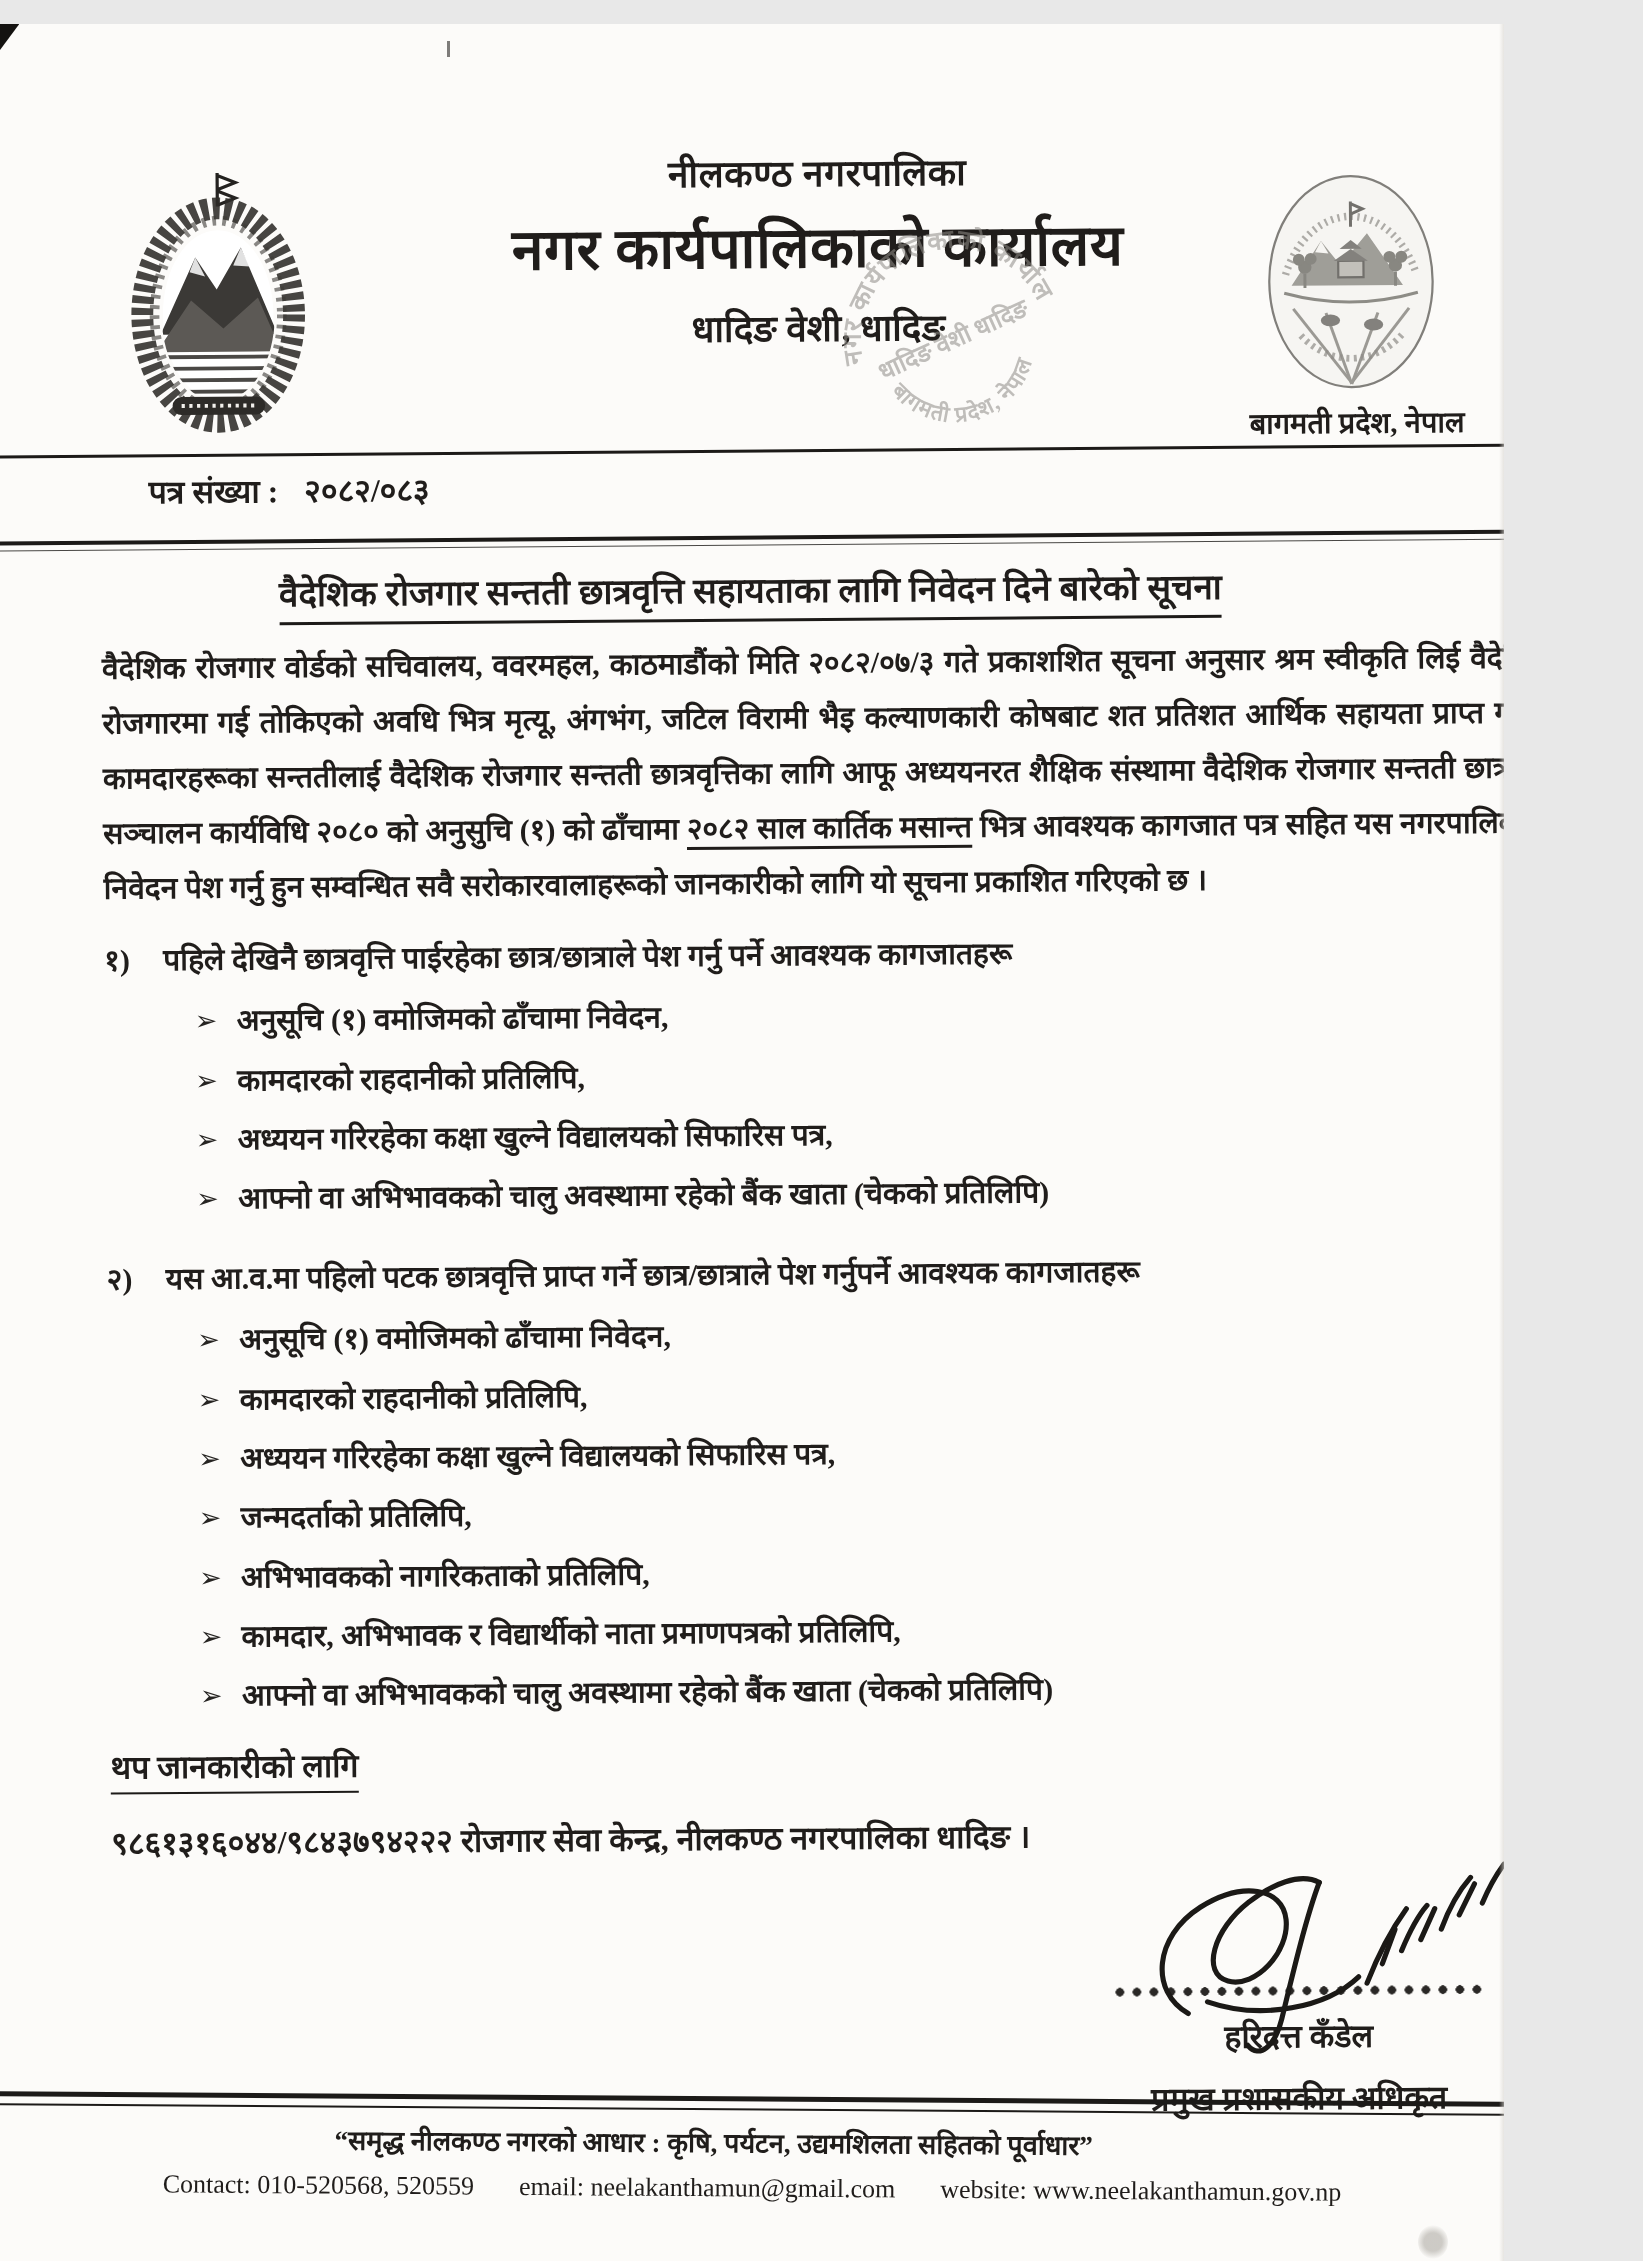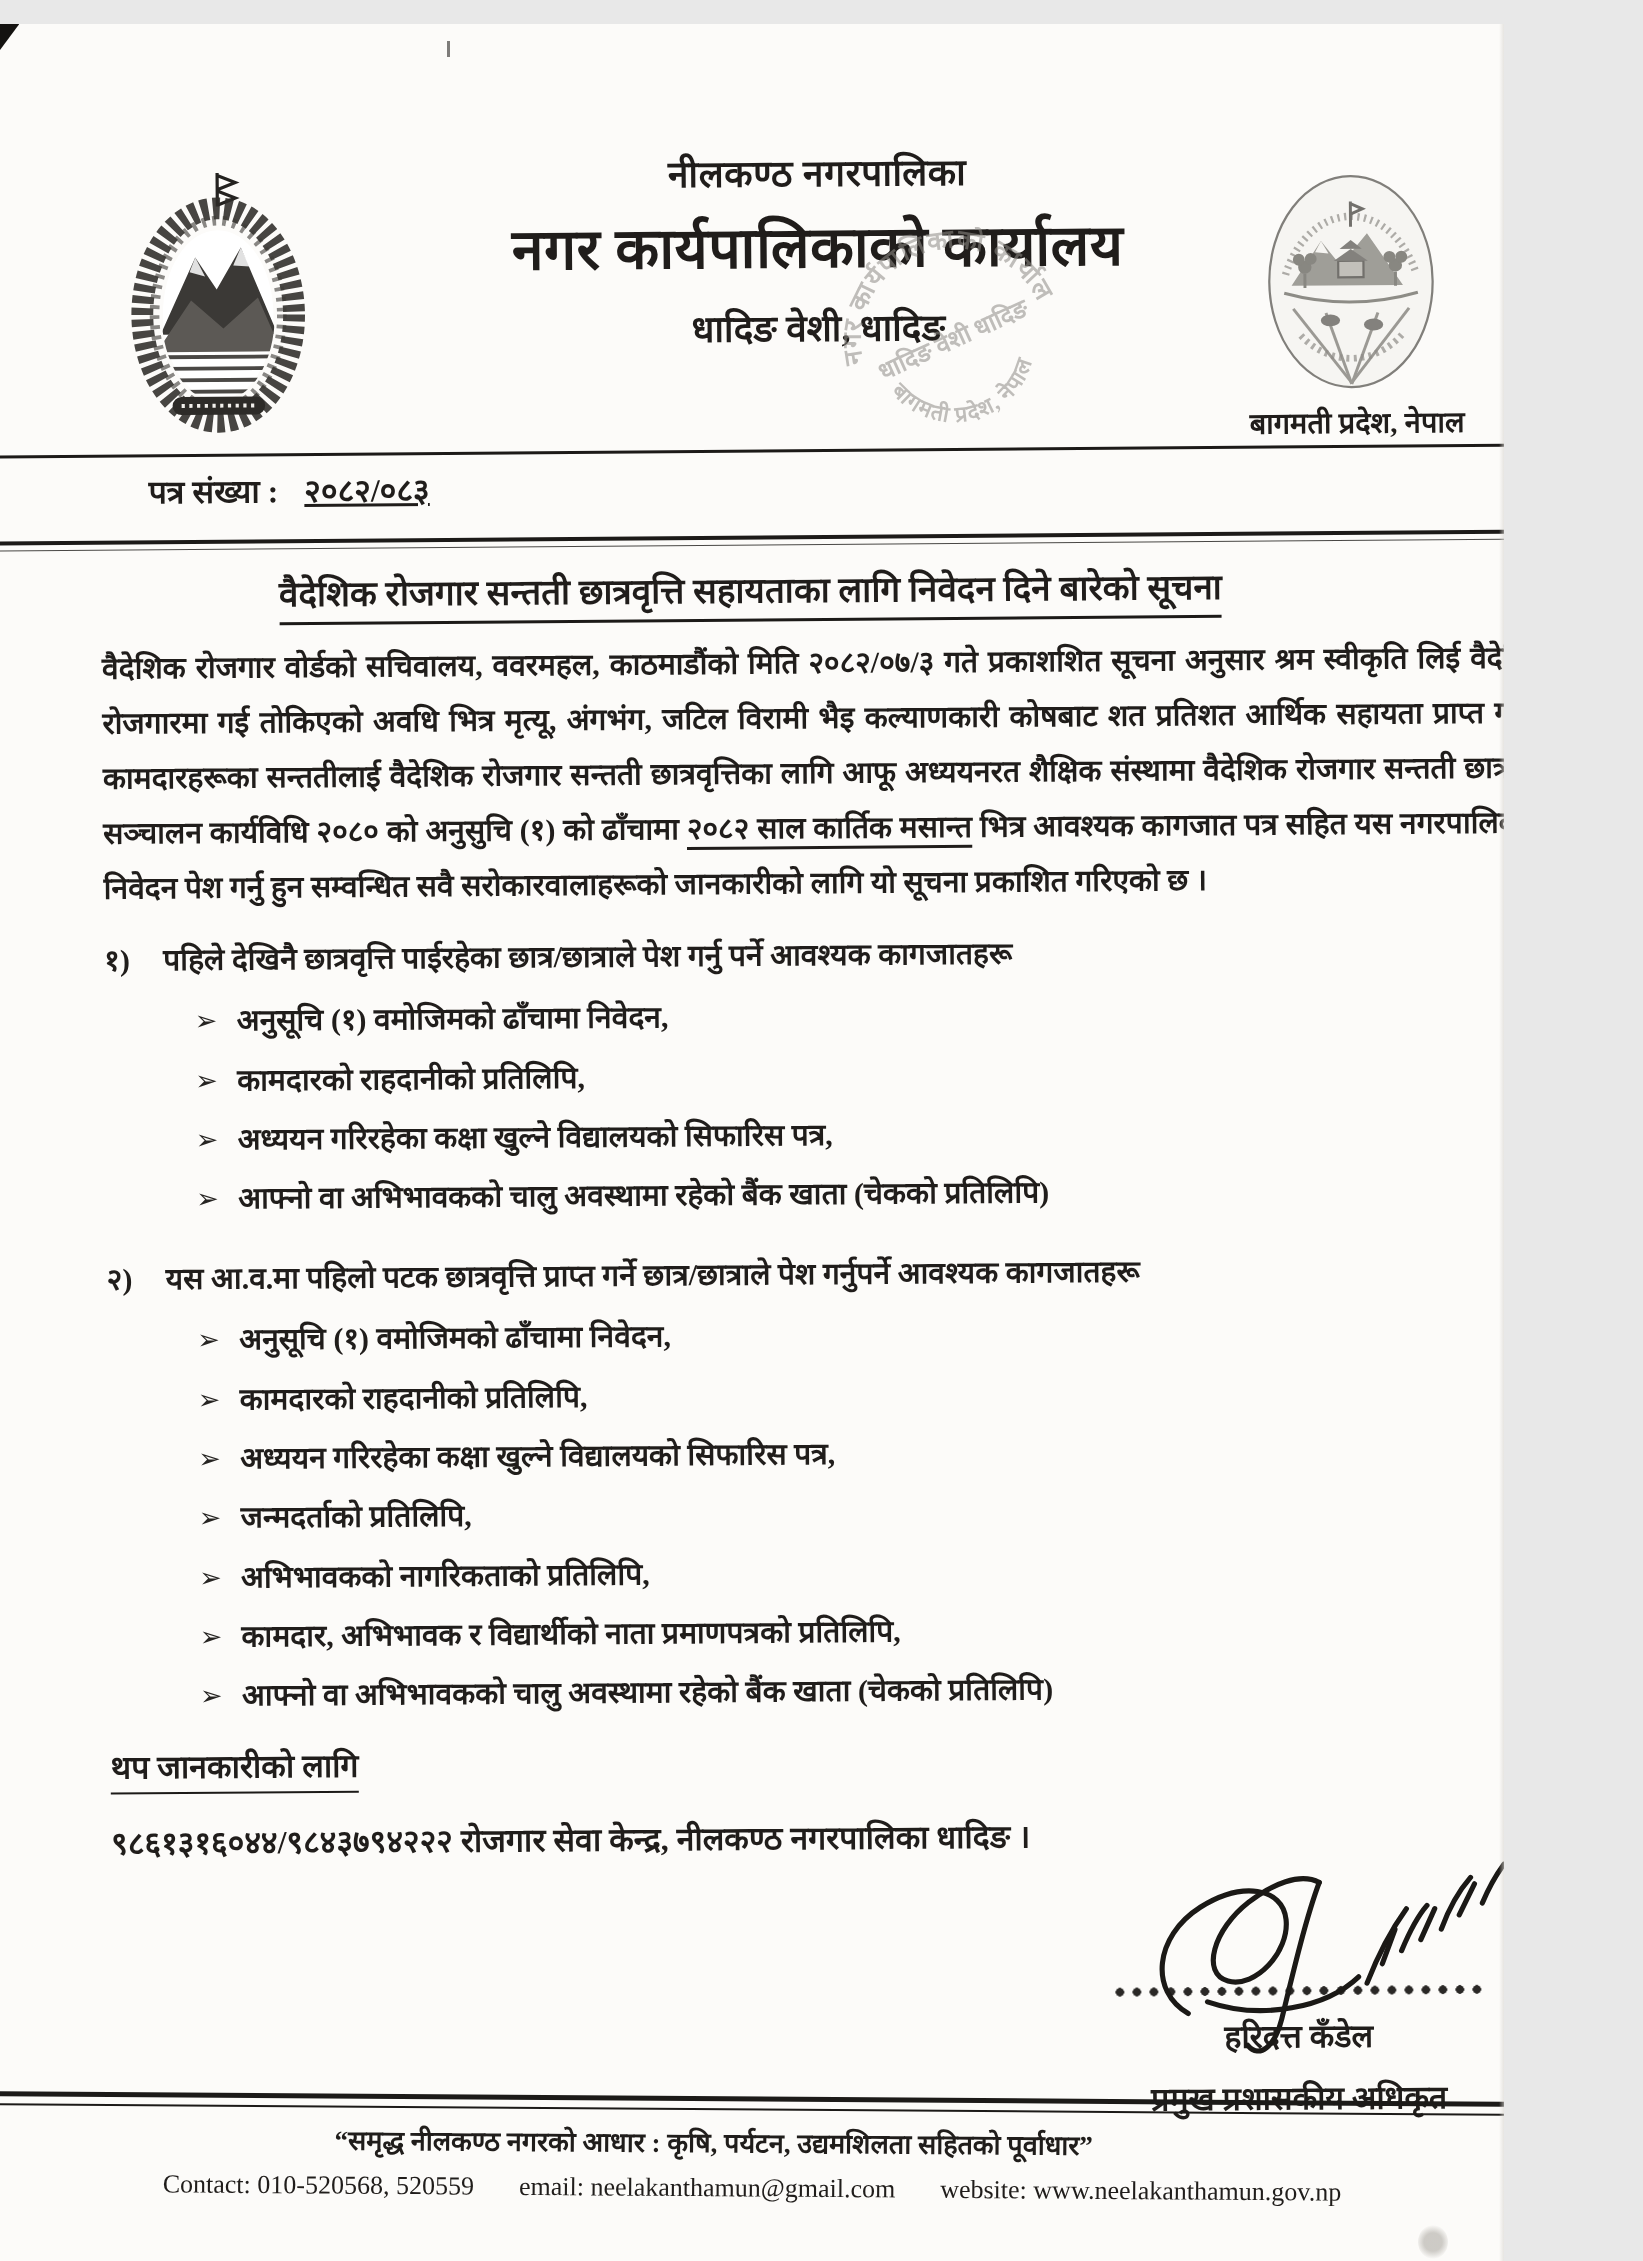--- a/index.html
+++ b/index.html
@@ -21,21 +21,21 @@
   .stamp{position:absolute; left:803px; top:164px; width:309px; height:309px; opacity:.55; pointer-events:none;}
   .logo-right{position:absolute; left:1265px; top:143px; width:180px; height:245px;}
   .province{position:absolute; left:1173px; top:382px; width:374px; text-align:center; font-size:29px; font-weight:bold;}
 
   .rule{position:absolute; left:-19.3px; right:-19.3px; background:#1c1a18;}
   .rule-top{top:425px; height:2.6px;}
   .rule-mid{top:511px; height:3.9px;}
   .rule-mid2{top:520px; height:1.3px; opacity:.8;}
 
   .letter-no{position:absolute; left:151px; top:440px; font-size:32px; font-weight:bold;}
-  .letter-no .val{margin-left:18px;text-decoration:underline;}
+  .letter-no .val{margin-left:18px;}
 
   .subject-wrap{position:absolute; left:0; right:0; top:541px; text-align:center;}
   .subject{display:inline-block; font-size:35px; font-weight:bold; border-bottom:3.2px solid #1c1a18; padding-bottom:6.4px;}
 
   
   .body-col{position:absolute; left:103px; top:611px; width:1452px;}
   .para{font-size:30px; font-weight:bold; line-height:55px; text-align:justify;}
   .para .emph{text-decoration:underline; text-decoration-thickness:2.6px; text-underline-offset:7.7px;}
 
   .section{margin-top:9px;}

